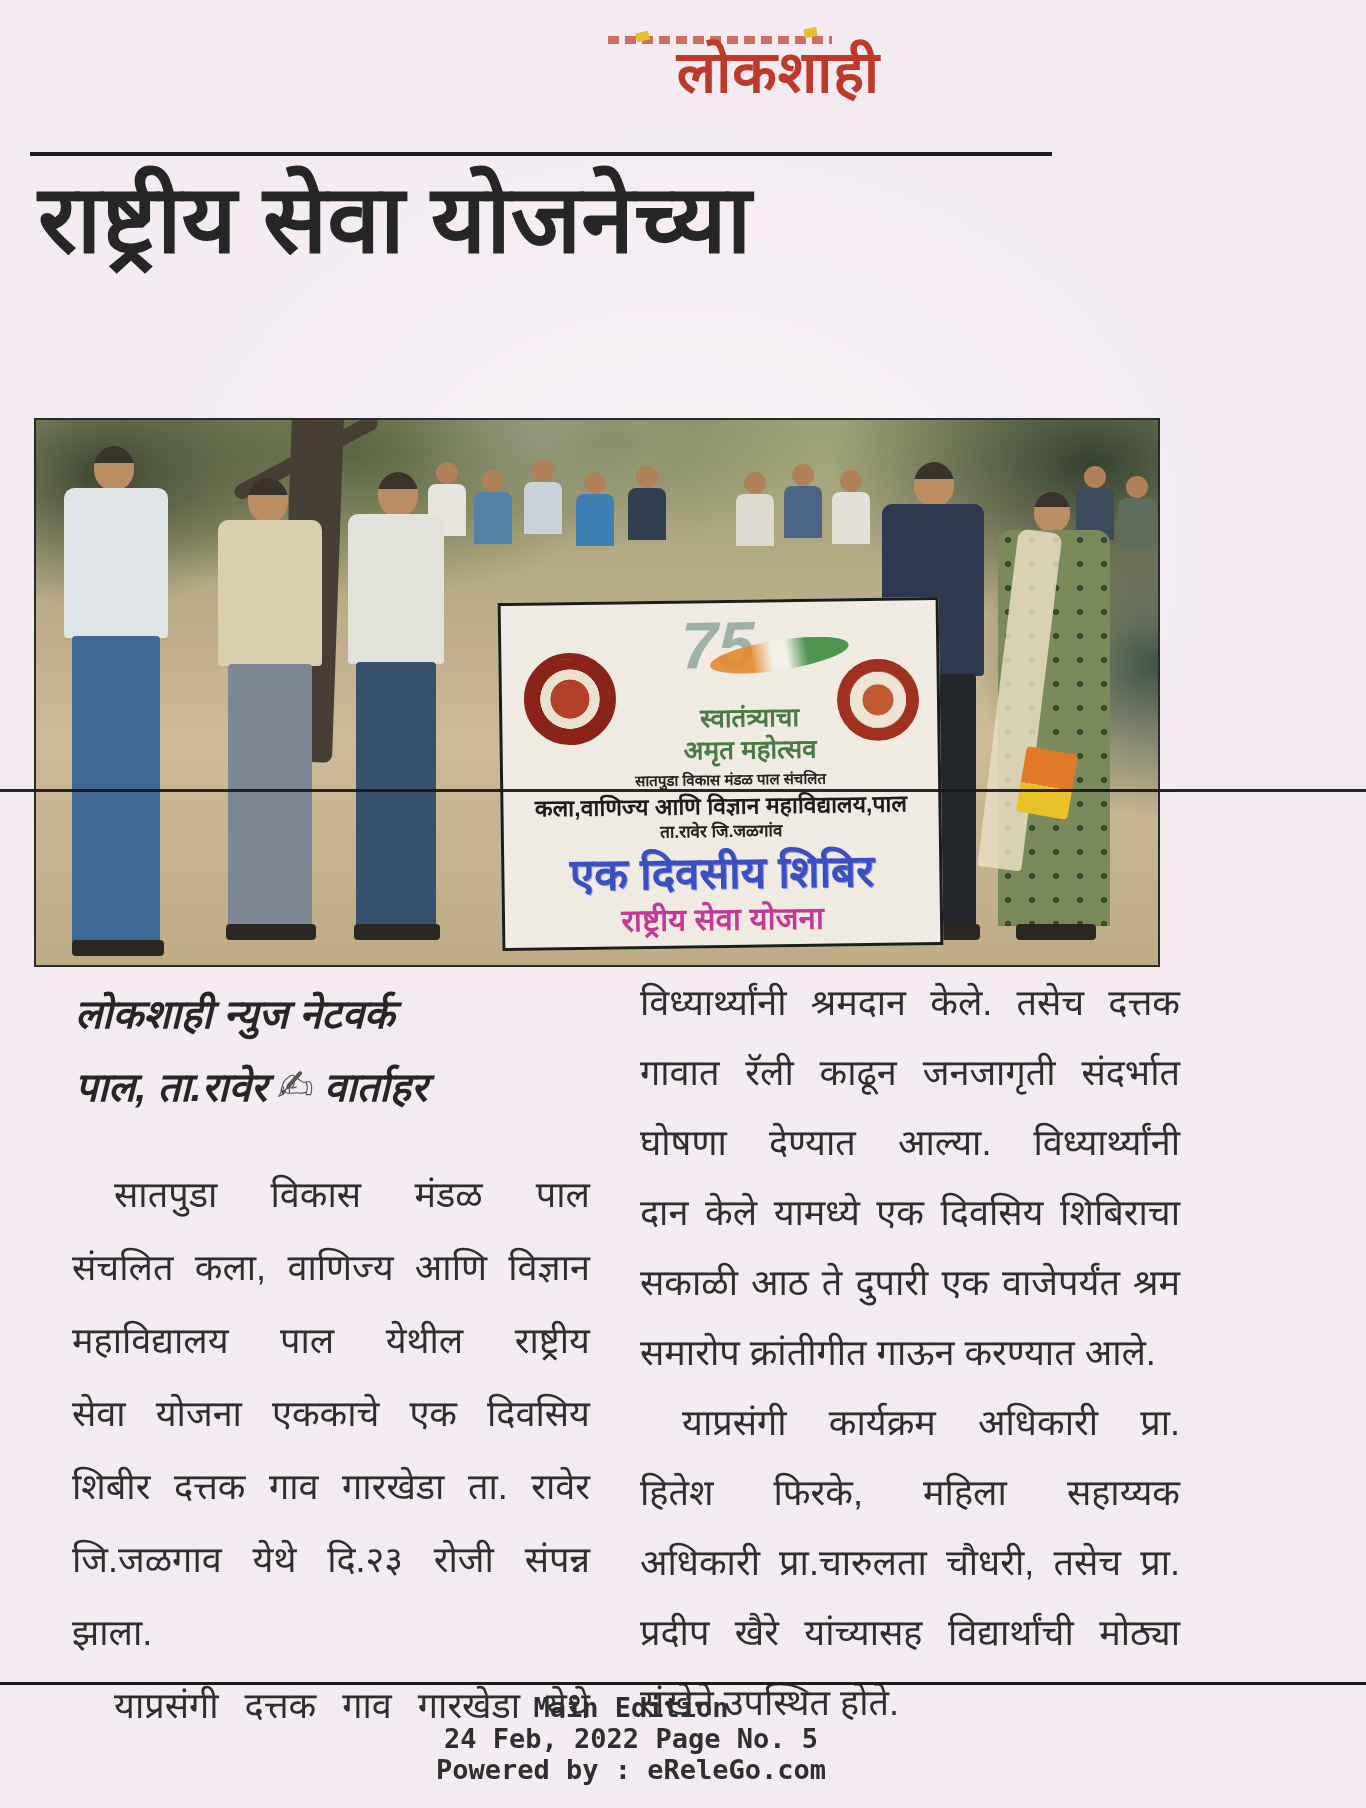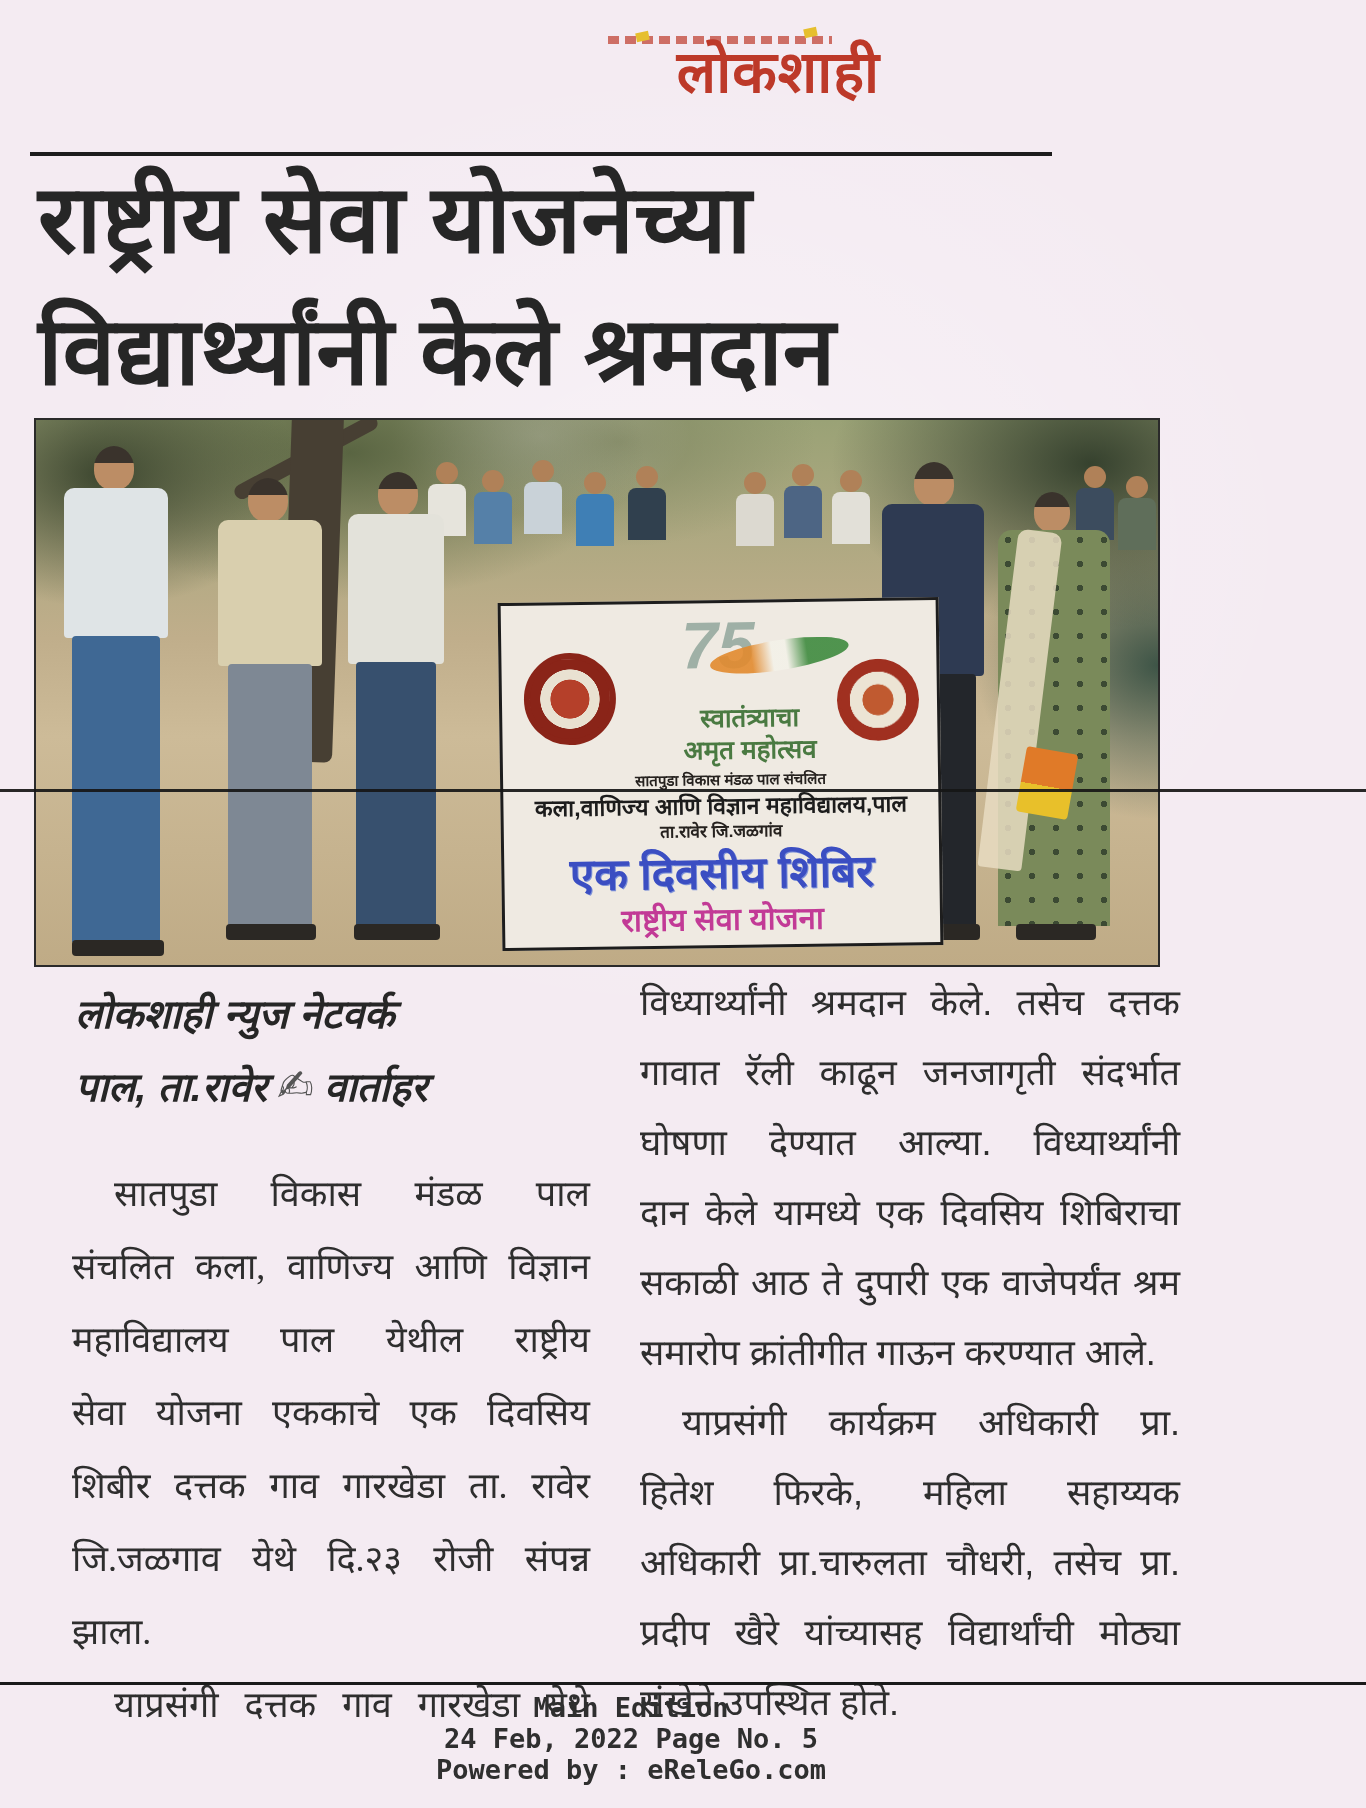--- a/index.html
+++ b/index.html
@@ -75,42 +75,41 @@
         transform:rotate(10deg);border-radius:4px;z-index:6;}
 
   
   #byline{left:75px;top:978px;width:520px;color:#262626;font-weight:700;font-size:40px;line-height:72px;white-space:nowrap;font-style:italic;}
   #byline .pen{color:#555;font-size:44px;padding:0 10px;}
   .col{color:#2e2e2e;font-size:36px;font-weight:500;}
   .col .ln{height:73px;line-height:73px;text-align:justify;text-align-last:justify;white-space:nowrap;}
   #right-col .ln{height:70px;line-height:70px;}
   .col .ln.left{text-align-last:left;}
   .col .ln.ind{padding-left:42px;}
-  #left-col{left:72px;top:1158px;width:518px;font-family:Liberation Serif, serif;}
+  #left-col{left:72px;top:1158px;width:518px;}
   #right-col{left:640px;top:968px;width:540px;}
 
   
   #rule-bottom{left:0;top:1682px;width:1366px;height:3px;background:#1a1a1a;}
   #footer{left:0;top:1692px;width:1262px;text-align:center;color:#2f2f2f;
           font-family:"DejaVu Sans Mono","Liberation Mono",monospace;font-weight:700;
           font-size:27px;line-height:31px;}
 </style>
 </head>
 <body>
 
 <div id="page">
 
   <div class="abs" id="masthead-microtext"></div>
   <div class="abs yellow-fleck" style="left:636px;top:32px;"></div>
   <div class="abs yellow-fleck" style="left:804px;top:28px;"></div>
   <div class="abs" id="masthead">लोकशाही</div>
 
   <div class="abs" id="rule-top"></div>
   <div class="abs headline" id="headline1">राष्ट्रीय सेवा योजनेच्या</div>
-  <div class="abs headline" id="headline2">विद्यार्थ्यांनी केले श्रमदान</div>
 
   <div class="abs" id="photo">
     <div class="abs" id="tree-branch"></div>
     <div class="abs" id="tree-trunk"></div>
 
     <div class="abs bgp" style="left:392px;top:42px;">
         <span class="h"></span>
         <span class="b" style="background:#e6e4dc;"></span>
       </div>
     <div class="abs bgp" style="left:438px;top:50px;">

